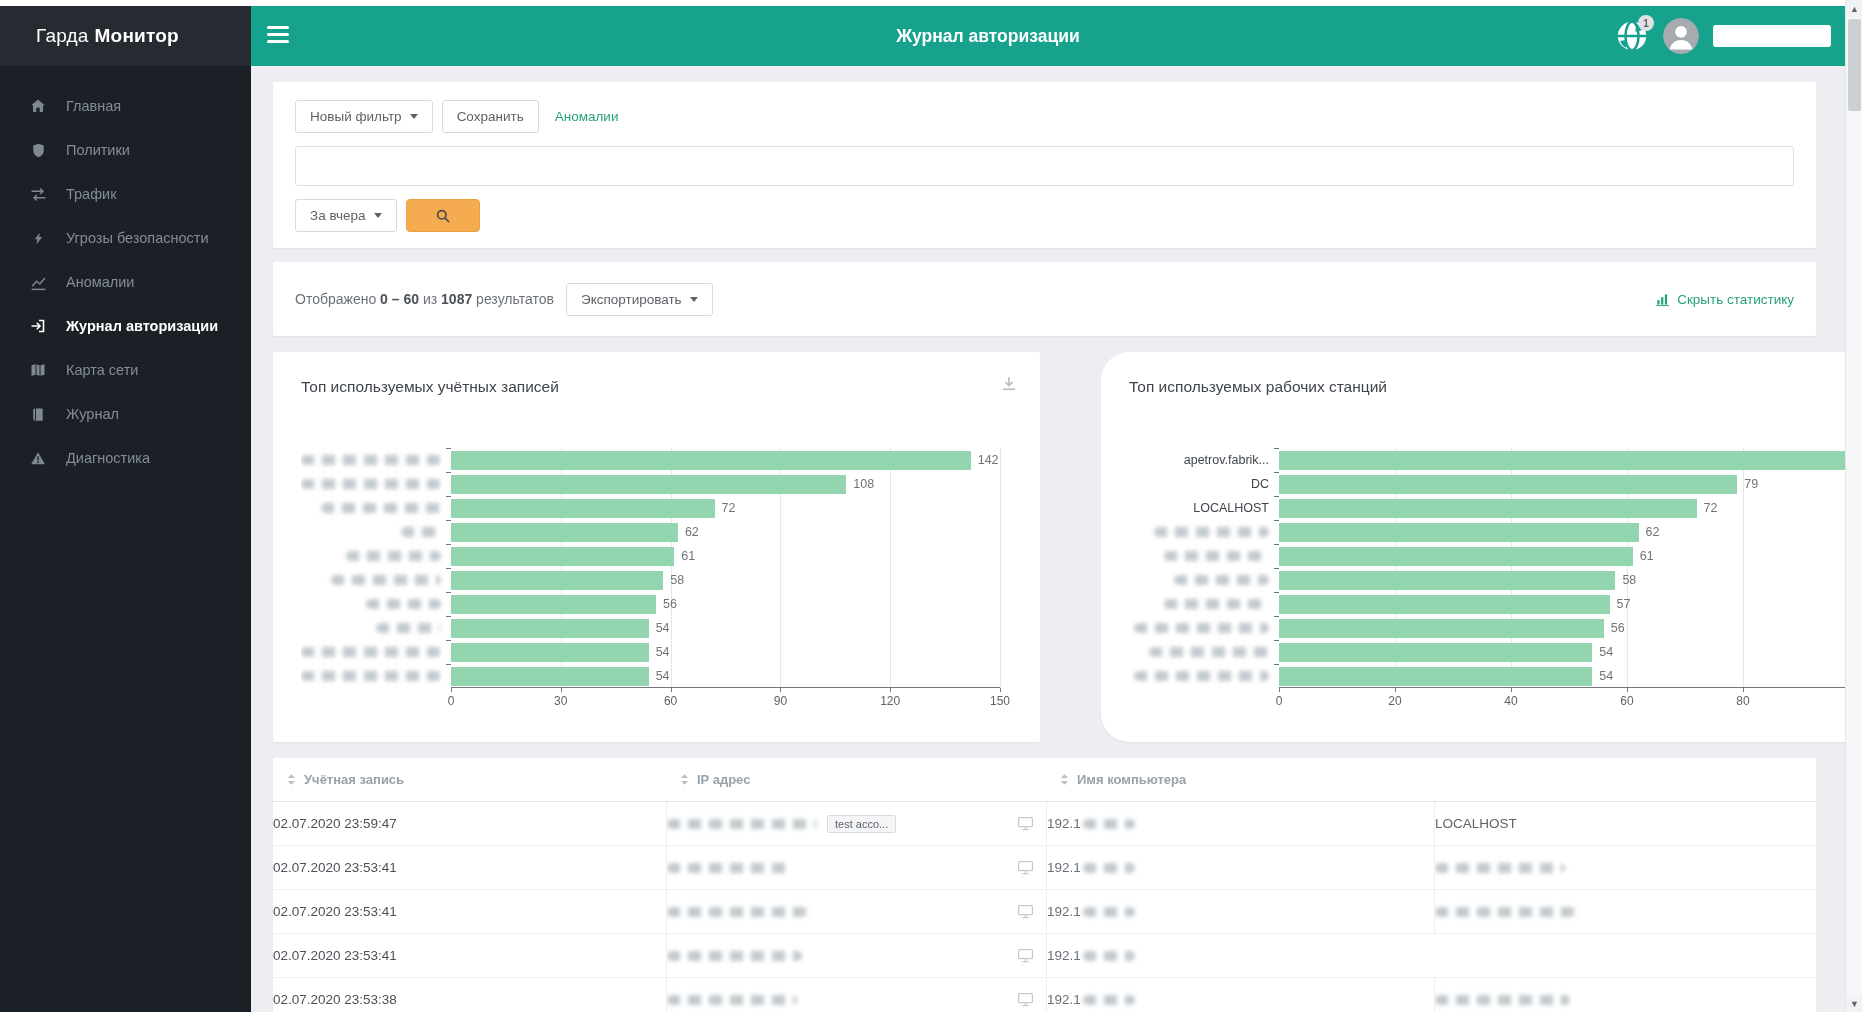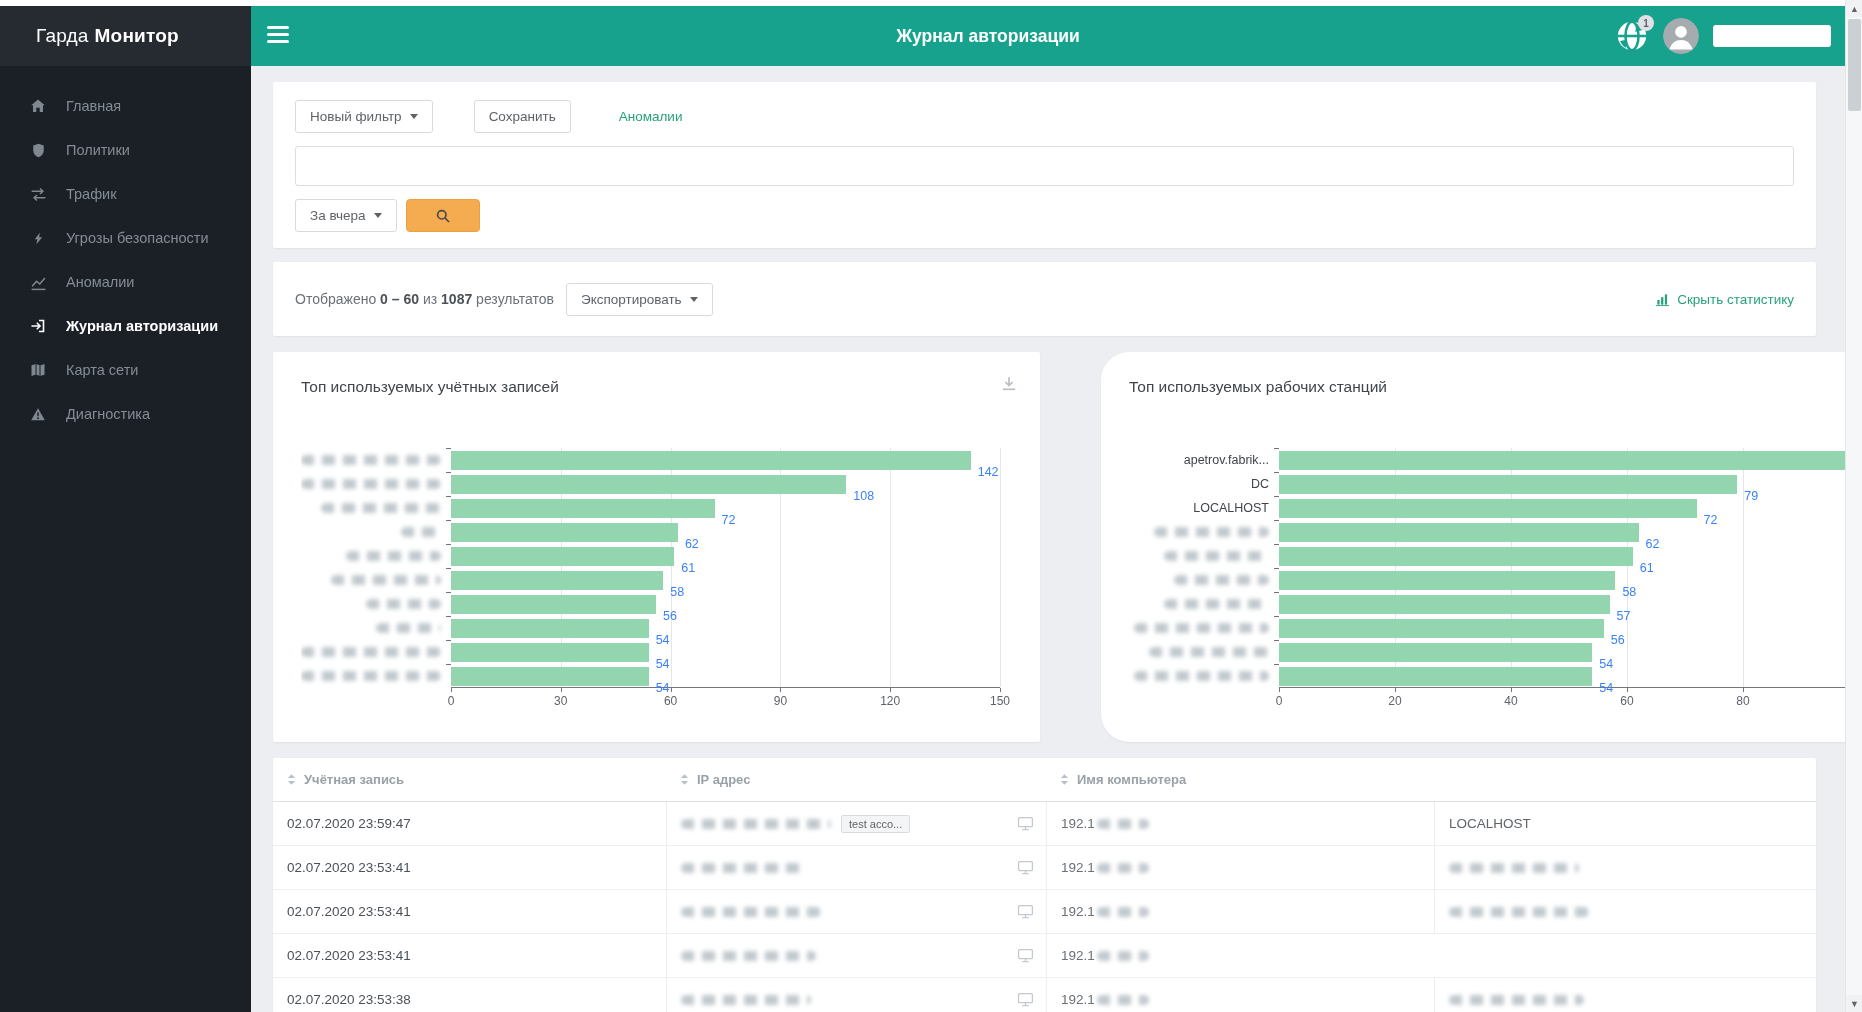--- a/index.html
+++ b/index.html
@@ -37,21 +37,21 @@
   .avatar { width:36px; height:36px; border-radius:50%; overflow:hidden; cursor:pointer; }
   .namebox { width:118px; height:22px; background:#fff; border-radius:3px; cursor:pointer; }
 
   
   .main { position:absolute; left:251px; top:66px; right:17px; bottom:0; overflow:hidden; }
   .card { position:absolute; left:22px; right:29px; background:#fff; border-radius:2px;
           box-shadow:0 1px 2px rgba(40,50,60,.06); }
 
   
   .fcard { top:16px; height:166px; }
-  .frow1 { position:absolute; left:22px; top:18px; display:flex; align-items:center;gap:32px; }
+  .frow1 { position:absolute; left:22px; top:18px; display:flex; align-items:center; }
   .btn { height:33px; background:#fff; border:1px solid #d7dbde; border-radius:3px; color:#5f6368;
          font-size:13.5px; font-family:inherit; padding:0 14px; display:inline-flex; align-items:center; cursor:pointer; }
   .caret { width:0; height:0; border:4px solid transparent; border-top:5px solid currentColor;
            display:inline-block; margin-left:8px; transform:translateY(2px); }
   .linkbtn { background:none; border:none; color:#27a377; font-size:13.5px; font-family:inherit;
              cursor:pointer; margin-left:16px; }
   .fquery { position:absolute; left:22px; right:22px; top:64px; height:40px; border:1px solid #dbdfe2;
             border-radius:3px; font-size:14px; padding:0 12px; color:#3c4146; outline:none; }
   .frow2 { position:absolute; left:22px; top:117px; display:flex; align-items:center; gap:9px; }
   .searchbtn { width:74px; height:33px; background:#f5ab4f; border:1px solid #eda03e; border-radius:4px;
@@ -74,37 +74,37 @@
   .dlbtn { position:absolute; right:20px; top:22px; width:22px; height:22px; background:none; border:none;
            color:#b9bfc5; cursor:pointer; }
   .chart-body { position:absolute; left:28px; right:40px; top:96px; display:flex; }
   .col-labels { width:150px;text-align:right; }
   .clabel { height:24px; display:flex; align-items:center; justify-content:flex-end; padding-right:10px;
             font-size:12.5px; color:#3f454b; white-space:nowrap; overflow:hidden; }
   .col-bars { flex:1; position:relative; border-bottom:1px solid #73777b; height:240px; }
   .gridline { position:absolute; top:0; bottom:0; width:1px; background:#e4e7e9; }
   .brow { position:relative; height:24px; }
   .cbar { position:absolute; left:0; top:2.5px; height:19px; background:#92d5ae; }
-  .cval { position:absolute; top:50%; transform:translateY(-50%); font-size:12.5px; color:#3b82f6;margin-top:12px; }
+  .cval { position:absolute; top:50%; transform:translateY(-50%); font-size:12.5px; color:#737373; }
   .ytick { position:absolute; left:-5px; width:5px; height:1px; background:#73777b; }
   .xtickmark { position:absolute; bottom:-5px; width:1px; height:4px; background:#73777b; }
   .xlabels { position:absolute; left:178px; right:40px; top:338px; height:18px; }
   .xlab { position:absolute; transform:translateX(-50%); font-size:12px; color:#5f6368; top:4px; }
 
   
   .tcard { top:692px; height:330px; border-radius:2px 2px 0 0; }
   .trow { display:grid; grid-template-columns:393px 380px 388px 1fr; }
   .thead { height:44px; border-bottom:1px solid #e0e3e6; }
   .th { display:flex; align-items:center; gap:8px; padding-left:14px; font-size:13px; font-weight:700;
         color:#9aa2a9; cursor:pointer; }
   .th.first { color:#3c4146; }
   .th .sorticon { color:#b9bfc5; display:flex; }
   .th.first .sorticon { color:#3c4146; }
   .tr { height:44px; border-bottom:1px solid #edeff1; cursor:pointer; background:#fff; }
-  .td { display:flex; align-items:center; padding-left:14px; font-size:13.5px; color:#4b5157;
+  .td { display:flex; align-items:center; font-size:13.5px; color:#4b5157;
         position:relative; overflow:hidden; }
   .td + .td { border-left:1px solid #eceef0; }
   .td.ip { color:#6b7177; }
   .monitor { position:absolute; right:12px; color:#c3c9ce; display:flex; }
   .tag { margin-left:10px; background:#f4f5f6; border:1px solid #d9dcde; border-radius:2px;
          font-size:11px; color:#5f6368; padding:2px 7px; white-space:nowrap; }
 
   
   .smudge { display:inline-block; height:10px; border-radius:5px; filter:blur(2.2px); opacity:.6;
             background:repeating-linear-gradient(90deg,#9aa6ae 0 13px,transparent 13px 21px); }
@@ -188,20 +188,29 @@
           <span>Журнал авторизации</span>
         </div>
         <div class="mitem">
           <span class="micon">
             <svg viewBox="0 0 16 16" width="16" height="16">
               <path fill="currentColor" d="M1.5 3.3 6 2l4 1.4L14.5 2v10.7L10 14l-4-1.4-4.5 1.4Z"></path>
               <path stroke="#1b1f26" stroke-width="1" d="M6 2v10.6M10 3.4V14"></path>
             </svg>
           </span>
           <span>Карта сети</span>
+        </div>
+        <div class="mitem">
+          <span class="micon">
+            <svg viewBox="0 0 16 16" width="14" height="15">
+              <path fill="currentColor" d="M4.6 1h7.4c.8 0 1.4.6 1.4 1.4V15H4.6c-1.2 0-2.1-.9-2.1-2.1V3.1C2.5 1.9 3.4 1 4.6 1Z"></path>
+              <path stroke="#1b1f26" stroke-width="1.1" d="M5.2 1v14"></path>
+            </svg>
+          </span>
+          <span>Журнал</span>
         </div>
         <div class="mitem">
           <span class="micon">
             <svg viewBox="0 0 16 16" width="16" height="15">
               <path fill="currentColor" d="M8 1.2 15.3 14H.7Z"></path>
               <path stroke="#1b1f26" stroke-width="1.5" d="M8 5.6v4.2"></path>
               <circle cx="8" cy="11.9" r="1" fill="#1b1f26"></circle>
             </svg>
           </span>
           <span>Диагностика</span>

